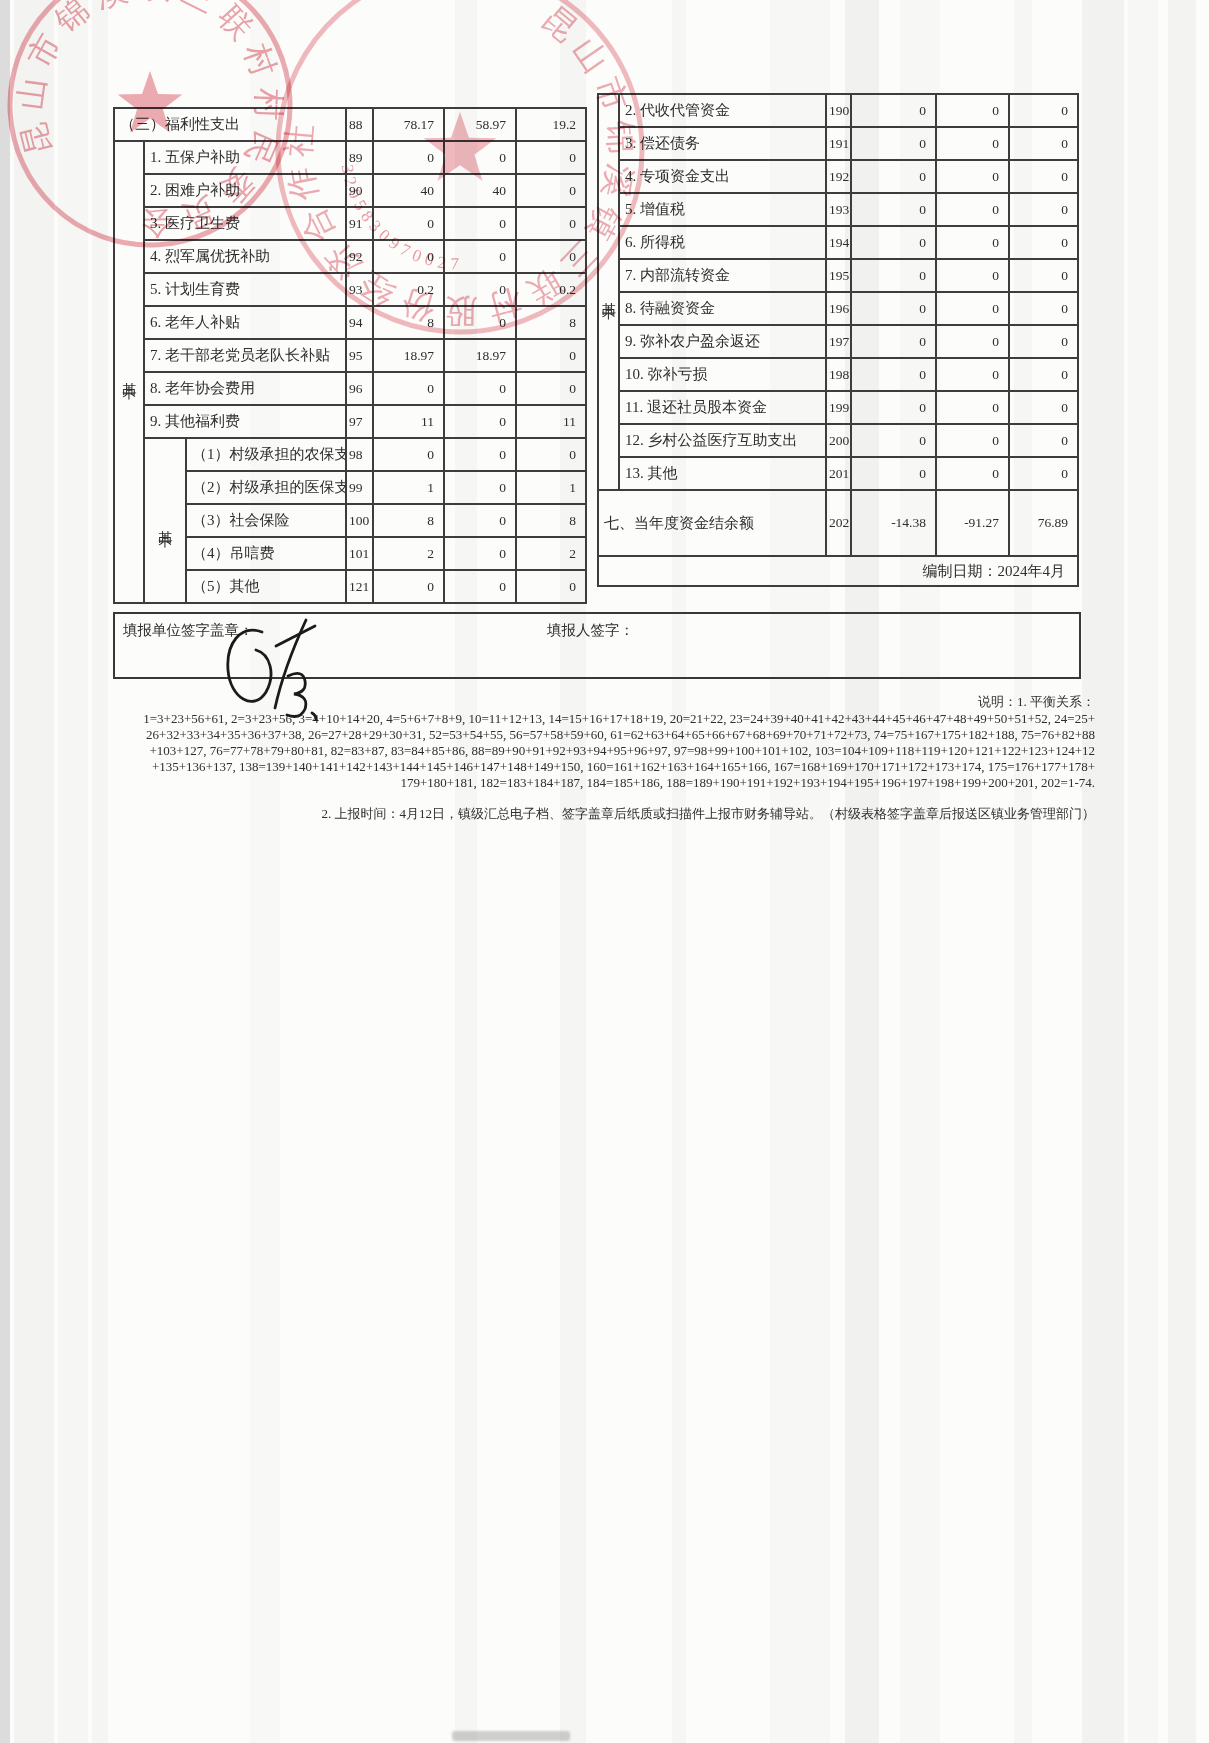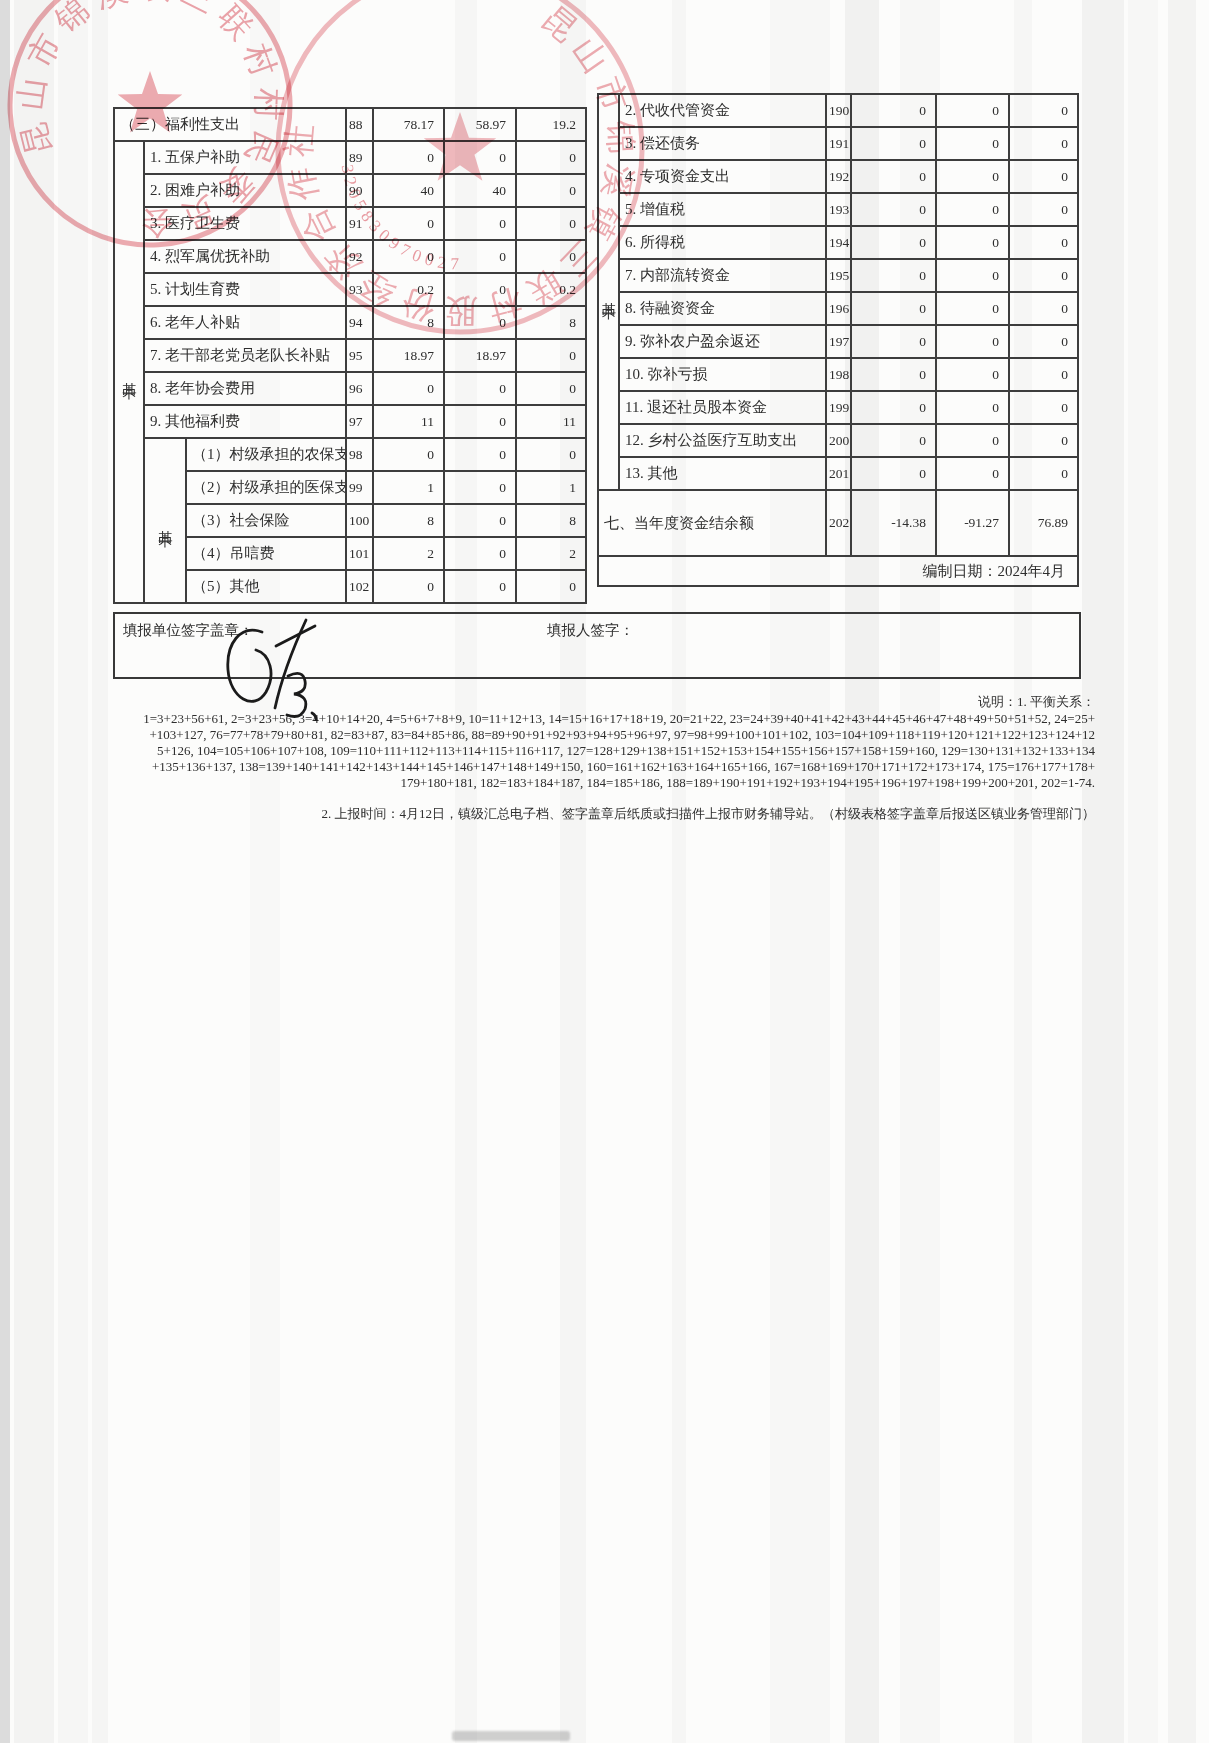--- a/index.html
+++ b/index.html
@@ -166,21 +166,21 @@
         </tr>
         <tr>
           <td class="name">（4）吊唁费</td>
           <td class="code">101</td>
           <td class="num">2</td>
           <td class="num">0</td>
           <td class="num">2</td>
         </tr>
         <tr>
           <td class="name">（5）其他</td>
-          <td class="code">102</td>
+          <td class="code">121</td>
           <td class="num">0</td>
           <td class="num">0</td>
           <td class="num">0</td>
         </tr>
       </tbody>
   </table>
 
   <table class="rt">
     <colgroup>
       <col style="width:21px">
@@ -300,22 +300,22 @@
       <path d="M 58,30 L 97,10"></path>
       <path d="M 70,60 q 15,-7 17,5 q 2,11 -11,13 q 15,2 11,15 q -5,11 -18,6"></path>
       <path d="M 94,97 q 7,4 2,13"></path>
     </g>
   </svg>
 
   <div class="notes">
     <div class="notes-heading">说明：1. 平衡关系：</div>
     <div id="balance-lines">
         <div class="balance-line">1=3+23+56+61, 2=3+23+56, 3=4+10+14+20, 4=5+6+7+8+9, 10=11+12+13, 14=15+16+17+18+19, 20=21+22, 23=24+39+40+41+42+43+44+45+46+47+48+49+50+51+52, 24=25+</div>
+        <div class="balance-line">26+32+33+34+35+36+37+38, 26=27+28+29+30+31, 52=53+54+55, 56=57+58+59+60, 61=62+63+64+65+66+67+68+69+70+71+72+73, 74=75+167+175+182+188, 75=76+82+88</div>
         <div class="balance-line">+103+127, 76=77+78+79+80+81, 82=83+87, 83=84+85+86, 88=89+90+91+92+93+94+95+96+97, 97=98+99+100+101+102, 103=104+109+118+119+120+121+122+123+124+12</div>
-        <div class="balance-line">5+126, 104=105+106+107+108, 109=110+111+112+113+114+115+116+117, 127=128+129+138+151+152+153+154+155+156+157+158+159+160, 129=130+131+132+133+134</div>
         <div class="balance-line">+135+136+137, 138=139+140+141+142+143+144+145+146+147+148+149+150, 160=161+162+163+164+165+166, 167=168+169+170+171+172+173+174, 175=176+177+178+</div>
         <div class="balance-line">179+180+181, 182=183+184+187, 184=185+186, 188=189+190+191+192+193+194+195+196+197+198+199+200+201, 202=1-74.</div>
       </div>
     <div class="note2">2. 上报时间：4月12日，镇级汇总电子档、签字盖章后纸质或扫描件上报市财务辅导站。（村级表格签字盖章后报送区镇业务管理部门）</div>
   </div>
 
   <svg class="seal" style="left:-20px; top:-65px;" width="340" height="340" viewBox="-170 -170 340 340">
     <g transform="rotate(-115)" fill="#dd5a66" stroke="none">
       <circle r="140" fill="none" stroke="#dd5a66" stroke-width="5" opacity="0.5"></circle>
       <defs>

